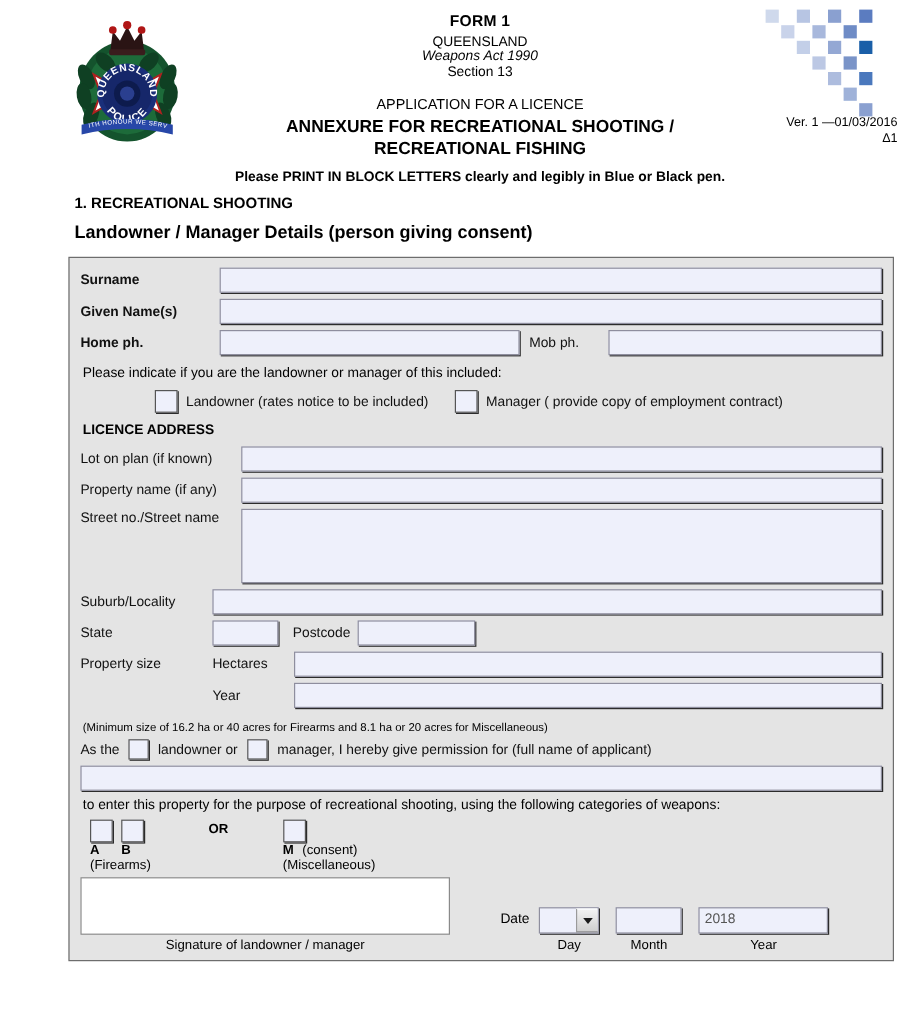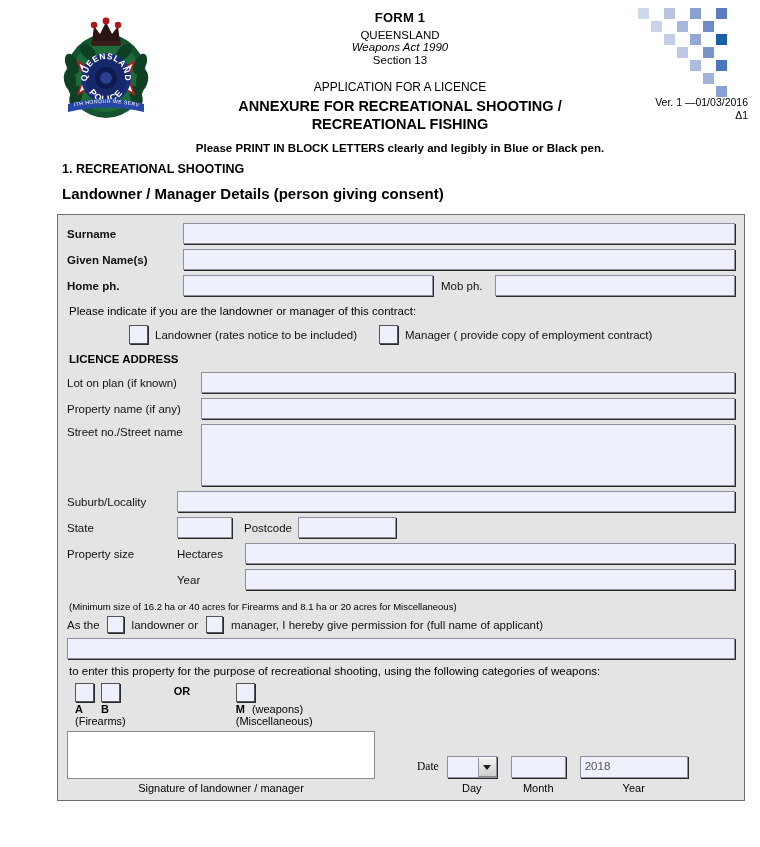--- a/index.html
+++ b/index.html
@@ -220,21 +220,20 @@
   }
   .date-group {
     display: flex;
     align-items: flex-start;
     margin-left: 42px;
   }
   .date-lbl {
     font-size: 11.5px;
     margin-right: 8px;
     margin-top: 4px;
-    font-family: Liberation Serif, serif;
   }
   .dcell {
     text-align: center;
     margin-right: 14px;
   }
   .dcaption {
     font-size: 11px;
     margin-top: 4px;
   }
   .combo {
@@ -373,25 +372,25 @@
   </div>
 
   <div class="row">
     <div class="lbl lbl-right lbl-w1">Given Name(s)</div>
     <div class="fld" style="flex:1"></div>
   </div>
 
   <div class="row">
     <div class="lbl lbl-right lbl-w1">Home ph.</div>
     <div class="fld" style="width:250px"></div>
-    <div class="lbl" style="padding:0 12px 0 8px">Mob ph.</div>
-    <div class="fld" style="flex:1"></div>
-  </div>
-
-  <div class="plain-line" style="margin-top:9px">Please indicate if you are the landowner or manager of this contract:</div>
+    <div class="lbl" style="padding:0 24px 0 8px">Mob ph.</div>
+    <div class="fld" style="flex:1"></div>
+  </div>
+
+  <div class="plain-line" style="margin-top:9px">Please indicate if you are the landowner or manager of this included:</div>
 
   <div class="consent-row">
     <div style="width:62px"></div>
     <div class="cbox"></div>
     <div class="lbl" style="padding-left:7px">Landowner (rates notice to be included)</div>
     <div style="width:22px"></div>
     <div class="cbox"></div>
     <div class="lbl" style="padding-left:7px">Manager ( provide copy of employment contract)</div>
   </div>
 
@@ -465,21 +464,21 @@
       </div>
       <div class="weap-paren">(Firearms)</div>
     </div>
 
     <div class="weap-letters" style="margin:2px 0 0 48px;width:52px">OR</div>
 
     <div style="margin-left:10px">
       <div class="cbox"></div>
       <div style="display:flex;align-items:baseline;margin-top:1px">
         <div class="weap-letters">M</div>
-        <div class="weap-paren" style="padding-left:7px">(weapons)</div>
+        <div class="weap-paren" style="padding-left:7px">(consent)</div>
       </div>
       <div class="weap-paren">(Miscellaneous)</div>
     </div>
   </div>
 
   <div class="sig-area">
     <div>
       <div class="fld plain-white sig-box"></div>
       <div class="sig-caption">Signature of landowner / manager</div>
     </div>

